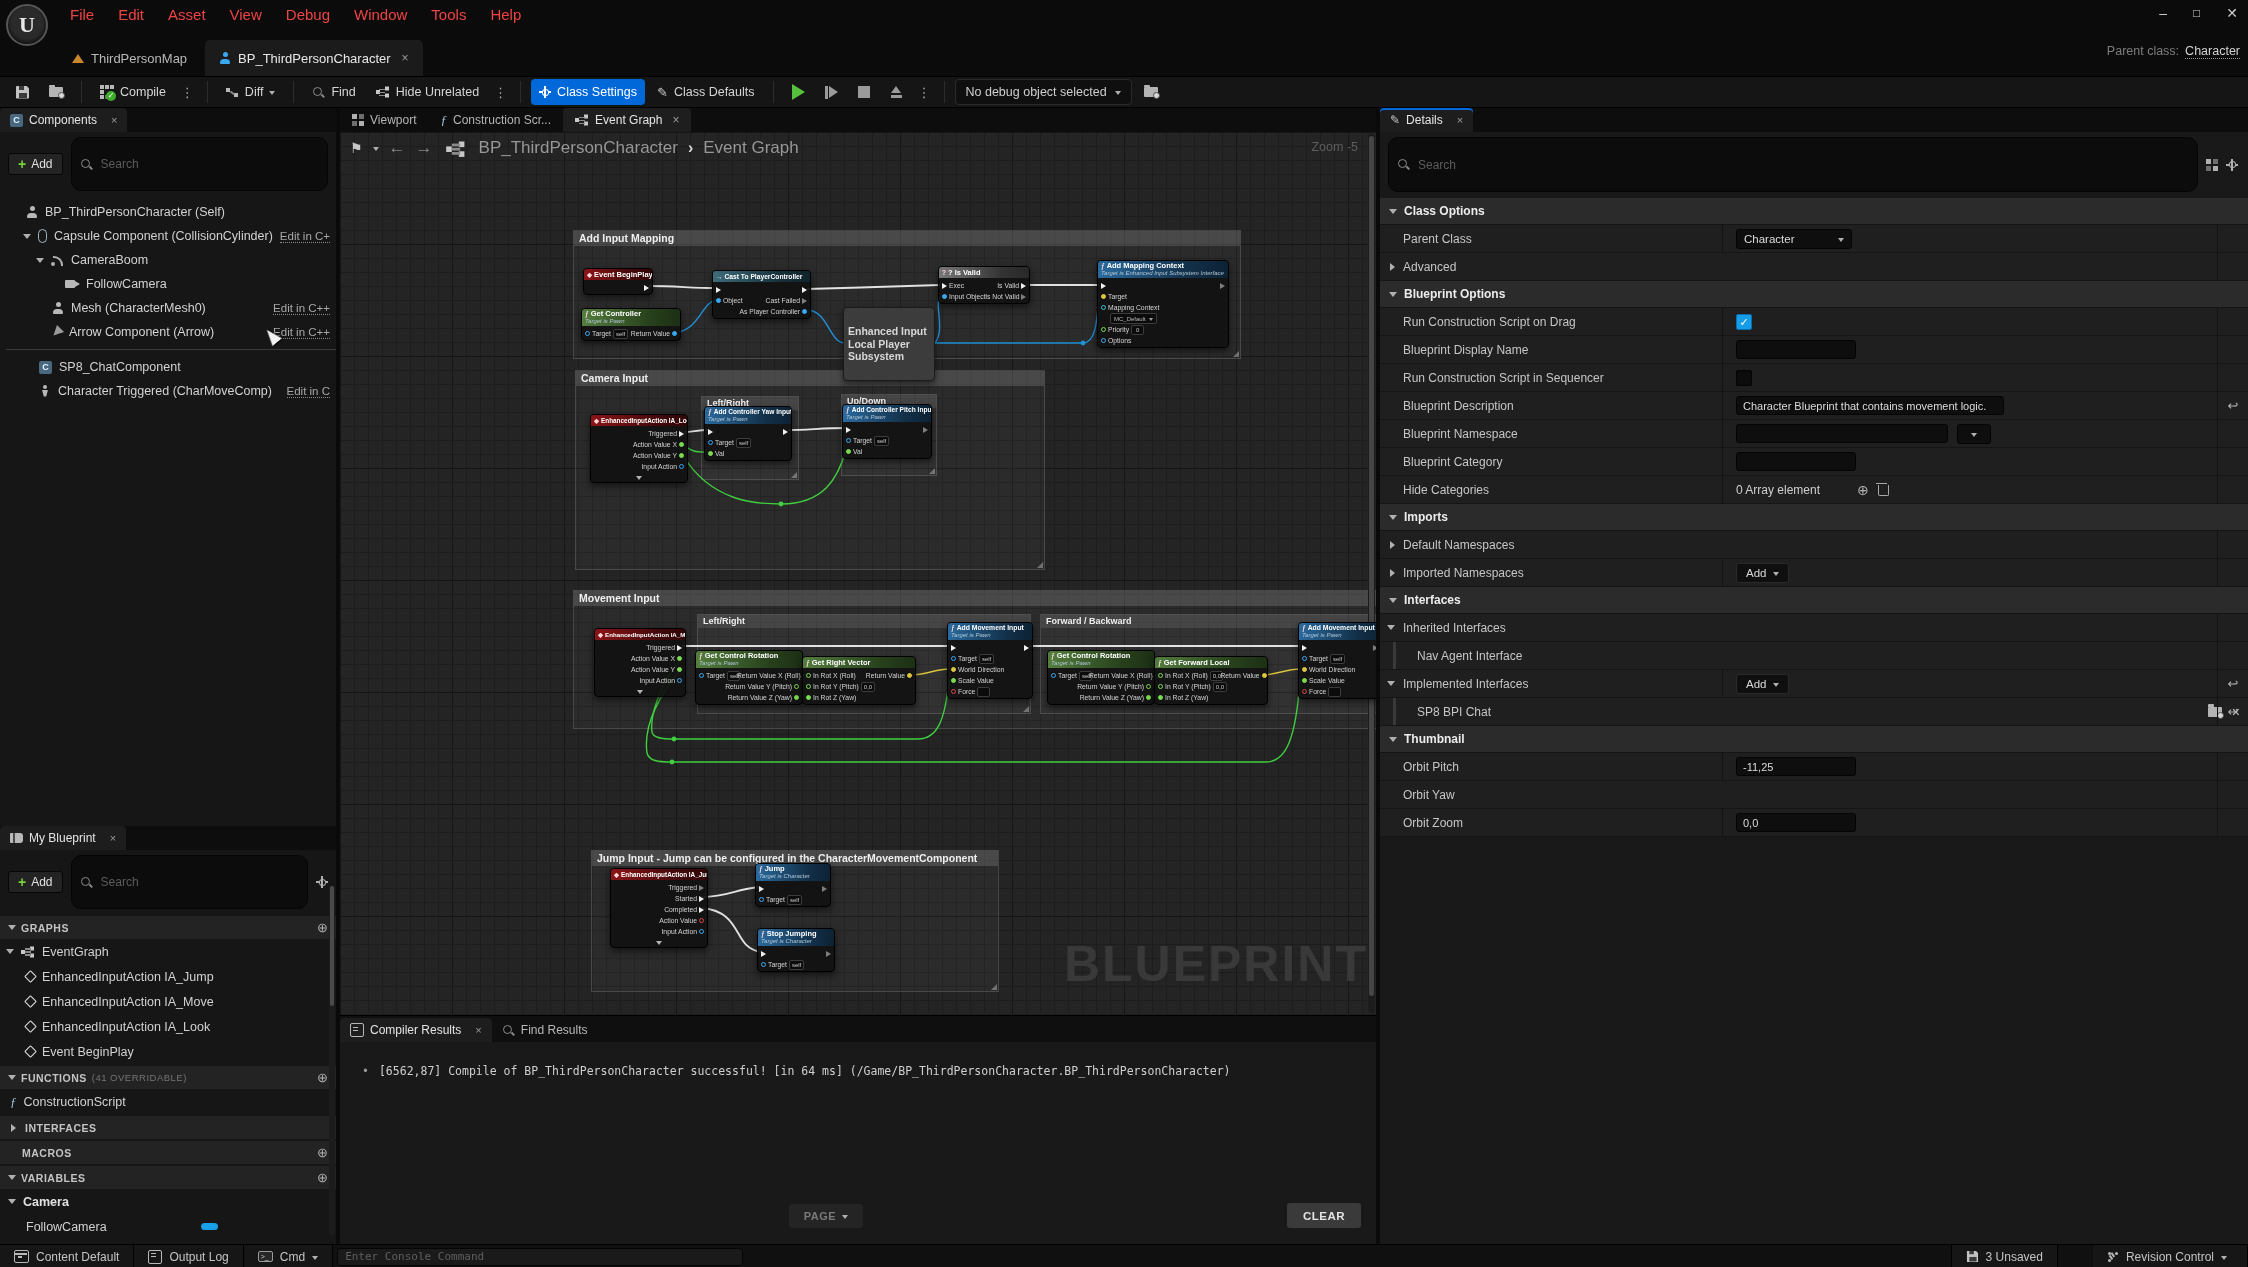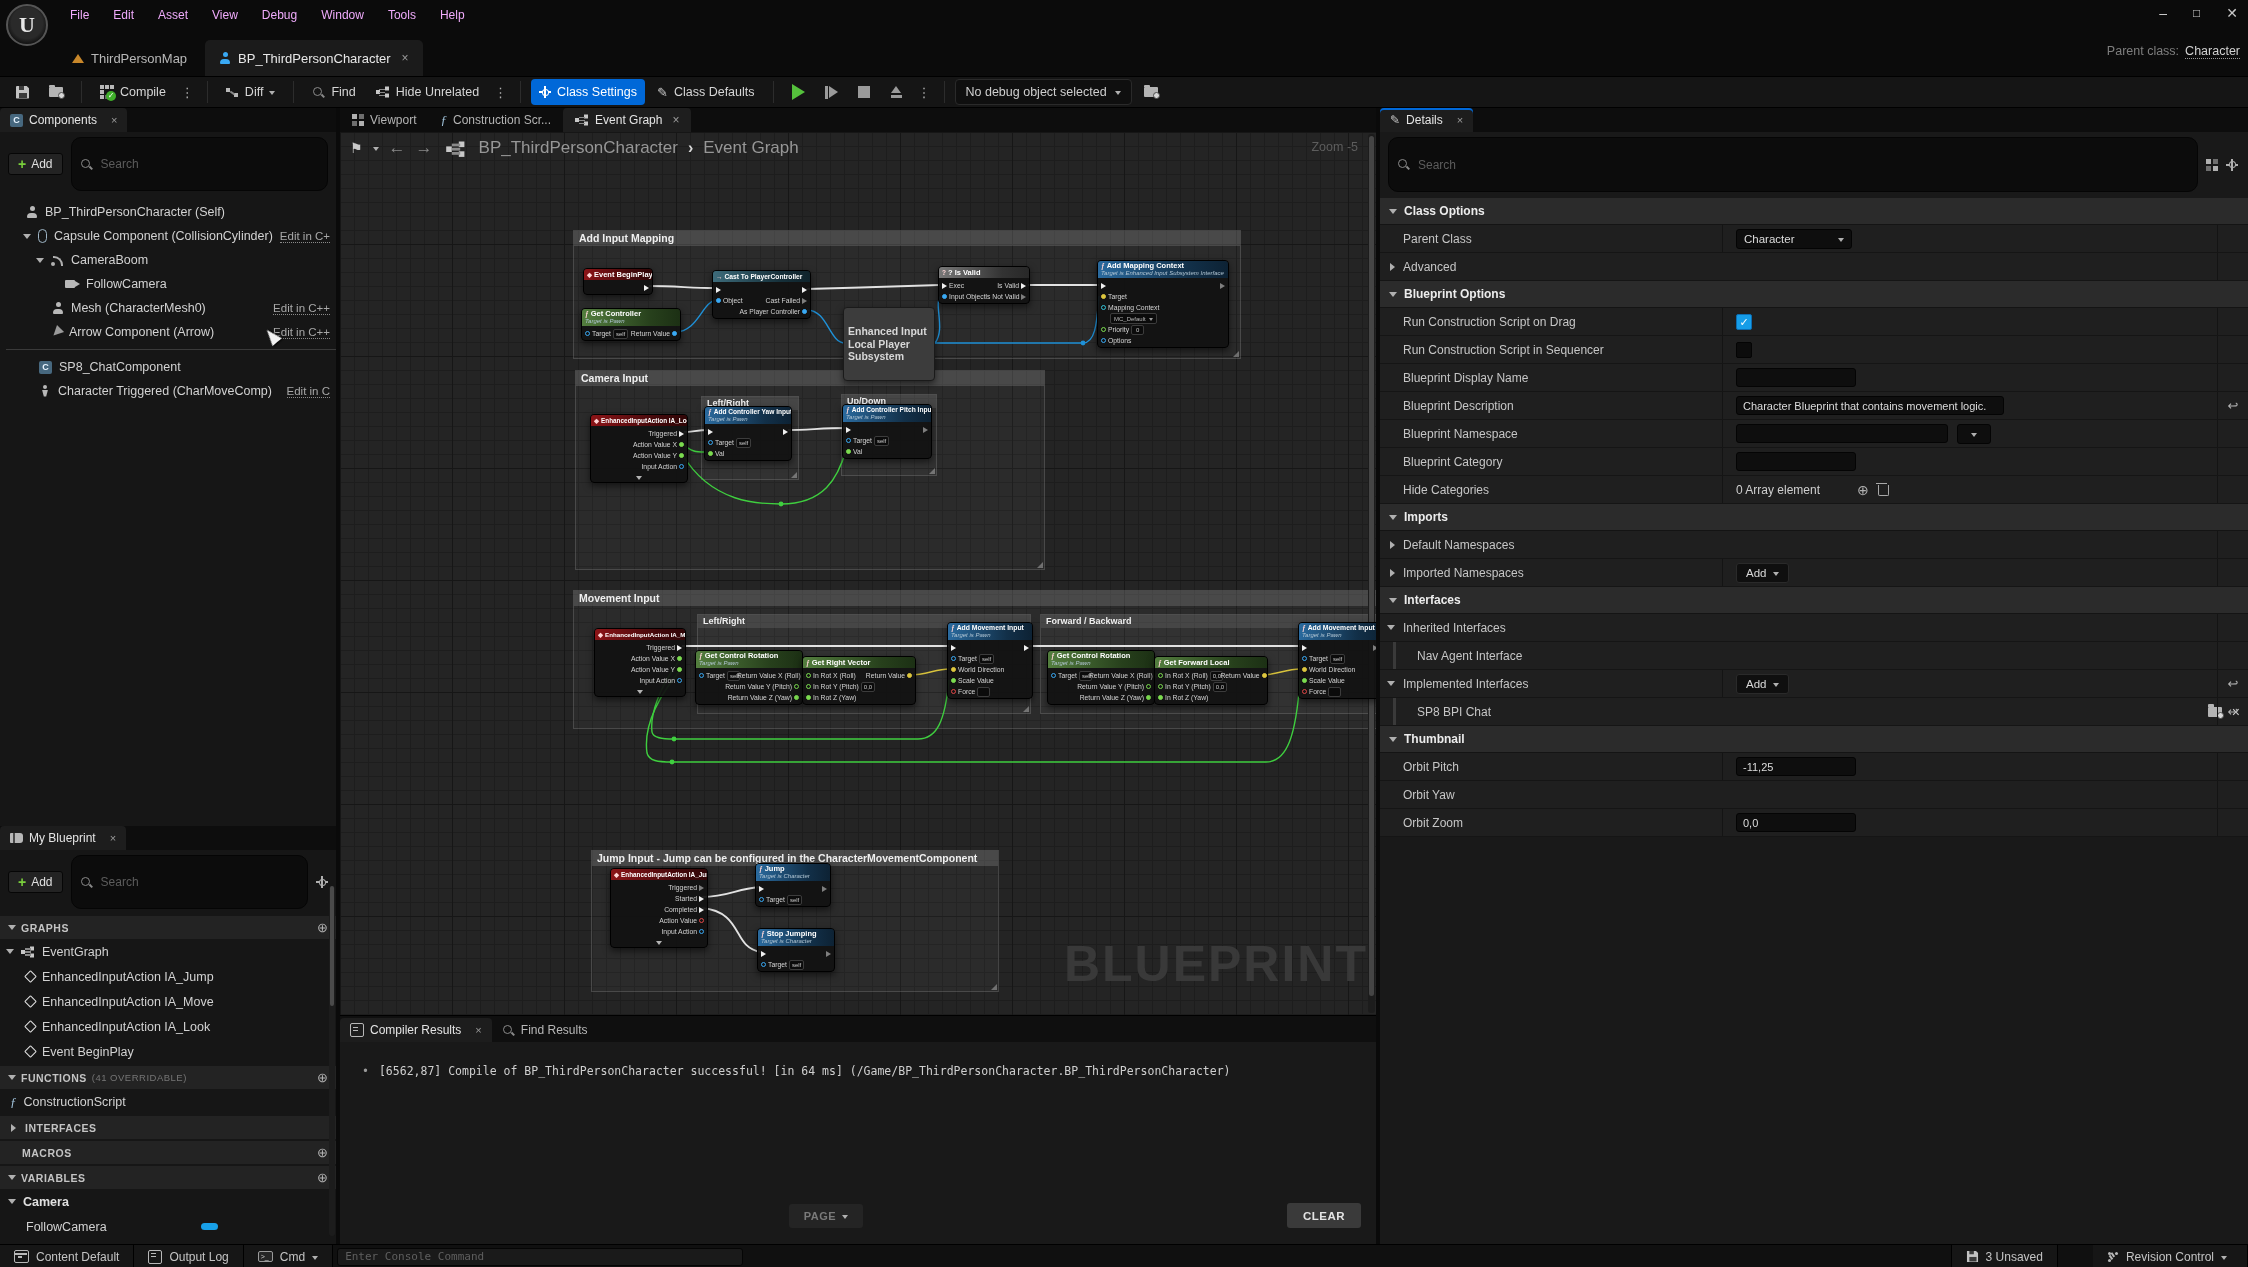--- a/index.html
+++ b/index.html
@@ -2,21 +2,21 @@
 <html><head>
 <meta charset="utf-8">
 <style>
   html,body{margin:0;padding:0;background:#000;}
   #app{position:relative;width:2248px;height:1267px;background:#0d0d0d;overflow:hidden;
        font-family:"Liberation Sans",sans-serif;color:#c8c8c8;font-size:12px;-webkit-font-smoothing:antialiased;}
   .abs{position:absolute;}
   
   #menubar{left:0;top:0;width:2248px;height:30px;background:#0b0b0b;display:flex;align-items:center;}
   #menu-items{display:flex;margin-left:58px;}
-  .menu-item{padding:0 12px;color:#f0abfc;font-size:12px;line-height:30px;}
+  .menu-item{padding:0 12px;color:#ef4444;font-size:15px;line-height:30px;}
   #winbtns{position:absolute;right:10px;top:0;display:flex;gap:26px;color:#c8c8c8;font-size:14px;line-height:26px;}
   #ue-logo{position:absolute;left:6px;top:4px;width:38px;height:38px;border-radius:50%;
      background:radial-gradient(circle at 50% 45%,#2a2a2a 55%,#111 75%);border:2px solid #555;
      display:flex;align-items:center;justify-content:center;color:#e8e8e8;font-family:"Liberation Serif",serif;
      font-size:22px;font-weight:bold;z-index:5;}
   #tabbar{left:0;top:30px;width:2248px;height:46px;background:#0b0b0b;display:flex;align-items:flex-end;}
   .asset-tab{display:flex;align-items:center;gap:7px;height:36px;padding:0 14px;margin-left:4px;color:#b8b8b8;font-size:13px;}
   .asset-tab.active{background:#1b1b1b;border-radius:5px 5px 0 0;color:#e8e8e8;}
   .asset-tab:first-of-type{margin-left:58px;}
   .tab-x{color:#9a9a9a;font-size:12px;margin-left:4px;}
@@ -1227,30 +1227,30 @@
           <span class="lbl">Blueprint Options</span>
         </div>
         <div class="det-row">
           <span class="lbl">Run Construction Script on Drag</span>
           <div class="det-val">
             <div class="det-check on">✓</div>
           </div>
           <div class="det-reset"></div>
         </div>
         <div class="det-row">
+          <span class="lbl">Blueprint Display Name</span>
+          <div class="det-val">
+            <input class="det-input" value="" style="width: 106px;">
+          </div>
+          <div class="det-reset"></div>
+        </div>
+        <div class="det-row">
           <span class="lbl">Run Construction Script in Sequencer</span>
           <div class="det-val">
             <div class="det-check"></div>
-          </div>
-          <div class="det-reset"></div>
-        </div>
-        <div class="det-row">
-          <span class="lbl">Blueprint Display Name</span>
-          <div class="det-val">
-            <input class="det-input" value="" style="width: 106px;">
           </div>
           <div class="det-reset"></div>
         </div>
         <div class="det-row">
           <span class="lbl">Blueprint Description</span>
           <div class="det-val">
             <input class="det-input" value="Character Blueprint that contains movement logic." style="width: 254px;">
           </div>
           <div class="det-reset">
             <span>↩</span>

